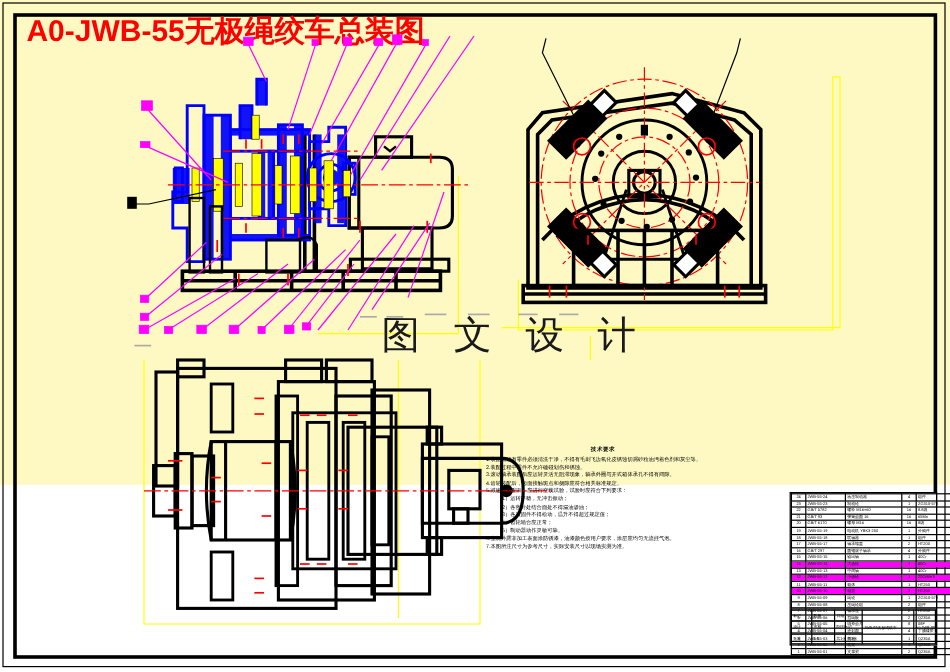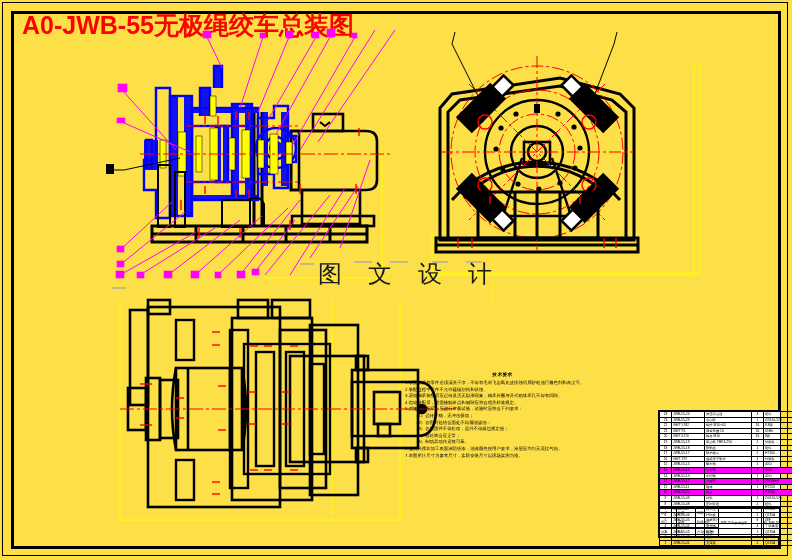--- a/index.html
+++ b/index.html
@@ -1,32 +1,32 @@
 <!DOCTYPE html>
 <html><head>
 <meta charset="utf-8">
 <style>
   html,body{margin:0;padding:0;background:#fff;}
   body{width:792px;height:560px;overflow:hidden;
        font-family:"Liberation Sans","DejaVu Sans",sans-serif;}
-  #sheet{position:relative;width:792px;height:560px;background:#fde047;}
+  #sheet{position:relative;width:792px;height:404px;background:#fef9c3;}
 
   
   .outer-border{position:absolute;left:2px;top:2px;width:786px;height:554px;
       border:1px solid #000;box-sizing:border-box;}
   .inner-frame{position:absolute;left:11px;top:11px;width:770px;height:538px;
       border:3px solid #000;box-sizing:border-box;}
 
   
   .dwg-title{position:absolute;left:22px;top:9px;color:#ff0000;
       font-size:25px;font-weight:bold;letter-spacing:0px;white-space:nowrap;
       font-family:"Liberation Sans","DejaVu Sans",sans-serif;}
 
   
-  .watermark{position:absolute;left:318px;top:258px;font-size:24px;color:#1a1a1a;
+  .watermark{position:absolute;left:318px;top:258px;font-size:32px;color:#1a1a1a;
       letter-spacing:10px;font-family:"Liberation Serif","DejaVu Serif",serif;}
 
   
   .layer{position:absolute;left:0;top:0;width:792px;height:560px;
          pointer-events:none;}
 
   
   .notes{position:absolute;left:405px;top:372px;width:195px;}
   .notes-title{text-align:center;font-size:4.6px;font-weight:bold;color:#000;
       letter-spacing:.5px;margin-bottom:3px;}

